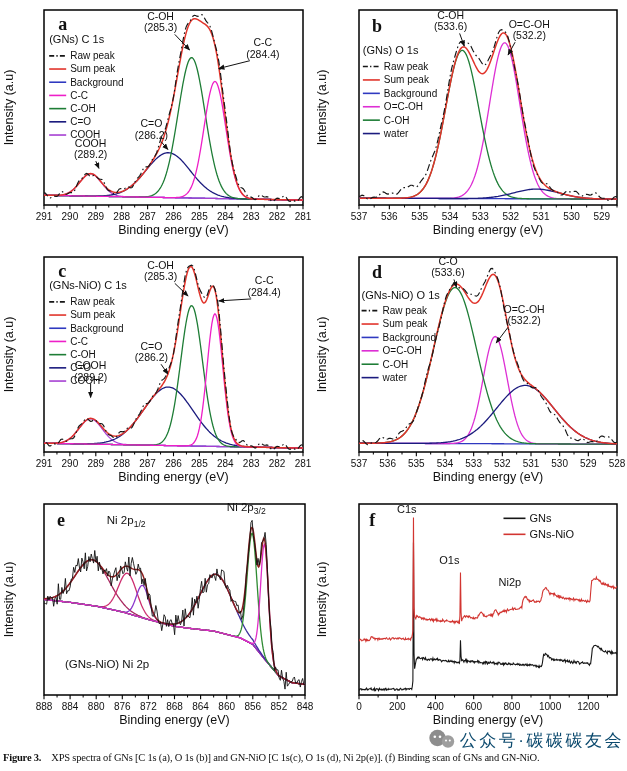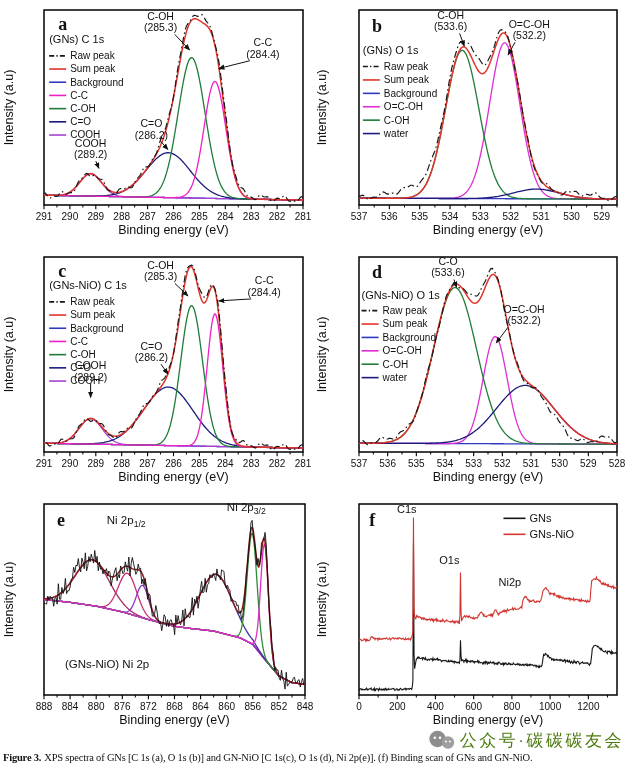--- a/index.html
+++ b/index.html
@@ -1,25 +1,25 @@
 <!DOCTYPE html>
 <html><head>
 <meta charset="utf-8">
 <style>
   html,body{margin:0;padding:0;background:#ffffff;}
   #figure{position:relative;width:627px;height:771px;background:#fff;overflow:hidden;
           font-family:"Liberation Sans",sans-serif;}
   #grid{display:grid;grid-template-columns:313px 314px;grid-template-rows:247px 247px 241px;}
   .cell{margin:0;padding:0;}
   .cell svg{display:block;width:100%;height:100%;font-family:"Liberation Sans",sans-serif;}
-  #watermark{position:absolute;top:729px;right:3px;display:flex;align-items:center;gap:5px;
-             color:#4d7c0f;font-size:17px;letter-spacing:2.5px;pointer-events:none;z-index:5;}
+  #watermark{position:absolute;top:729px;right:3px;display:flex;align-items:flex-start;gap:5px;
+             color:#0c4a6e;font-size:17px;letter-spacing:2.5px;pointer-events:none;z-index:5;}
   #caption{position:absolute;left:3px;top:752px;width:622px;white-space:nowrap;
            font-family:"Liberation Serif",serif;font-size:10.5px;letter-spacing:-0.2px;color:#111;}
-  #caption b{margin-right:3px;}
+  #caption b{margin-right:10px;}
 </style>
 </head>
 <body>
 
 <div id="figure">
   <div id="grid">
     <div class="cell">
         <svg viewBox="0 0 313 247">
           <defs>
             <clipPath id="cp0">

